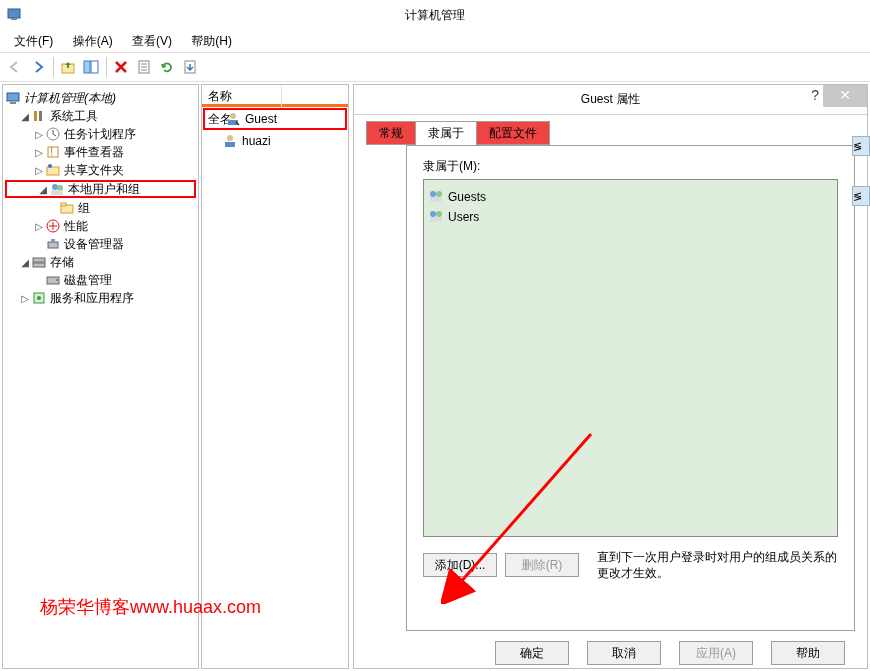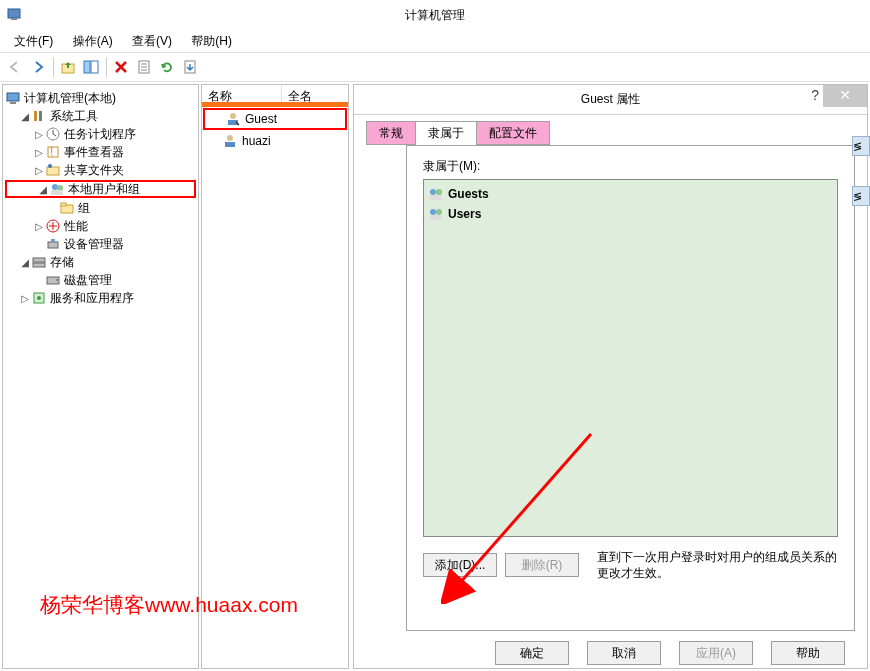--- a/index.html
+++ b/index.html
@@ -17,63 +17,63 @@
 .tb-btn { width: 22px; height: 22px; margin-right: 1px; display: flex; align-items: center; justify-content: center; cursor: default; }
 .tb-sep { width: 1px; height: 20px; background: #ccc; margin: 0 3px; }
 
 .content { display: flex; height: calc(671px - 30px - 22px - 1px - 28px - 1px); }
 
 .tree-pane { width: 197px; border: 1px solid #bfbfbf; margin: 2px; padding: 4px 0; overflow: hidden; background: #fff; }
 .tree-node { display: flex; align-items: center; height: 18px; padding-right: 4px; white-space: nowrap; }
 .tree-expander { width: 12px; text-align: center; color: #555; font-size: 10px; cursor: default; }
 .tree-ic { width: 16px; height: 16px; margin-right: 3px; flex-shrink: 0; }
 .tree-label { cursor: default; }
-.indent-0 { padding-left: 2px; }
+.indent-0 { padding-left: 2px; font-style: italic; }
 .indent-1 { padding-left: 16px; }
 .indent-2 { padding-left: 30px; }
 .indent-3 { padding-left: 44px; }
 .redbox { border: 2px solid #ff0000; }
 
 .list-pane { width: 148px; border: 1px solid #bfbfbf; margin: 2px 0; background: #fff; }
-.list-header { display: flex; height: 22px; border-bottom: 5px solid #f97316; }
+.list-header { display: flex; height: 22px; border-bottom: 3px solid #f97316; flex-direction: column; }
 .list-col { padding: 3px 6px; border-right: 1px solid #e0e0e0; }
 .list-row { display: flex; align-items: center; height: 20px; padding: 0 20px; }
 .list-row.highlight { border: 2px solid #ff0000; margin: 1px; height: 22px; }
 .list-ic { width: 16px; height: 16px; margin-right: 4px; }
 
 .right-pane { flex: 1; margin: 2px 2px 2px 4px; border: 1px solid #bfbfbf; background: #fff; position: relative; padding-bottom: 2px; }
 
 .right-strip { position: absolute; right: -18px; width: 18px; top: 54px; }
 .strip-box { height: 20px; background: #d6e5f3; border: 1px solid #9ab3cc; margin-bottom: 30px; font-size: 11px; overflow: hidden; line-height: 18px; }
 
 .dlg-title { height: 30px; display: flex; align-items: center; justify-content: center; position: relative; background: #fff; border-bottom: 1px solid #d0d0d0; }
 .dlg-close { position: absolute; right: 0; top: 0; width: 44px; height: 22px; background: #c8c8c8; color: #fff; text-align: center; line-height: 20px; font-size: 14px; }
 .dlg-help { position: absolute; right: 48px; top: 2px; font-size: 14px; color: #444; }
 
 .dlg-body { padding: 6px 12px 0 12px; }
 .tab-strip { display: flex; height: 24px; }
 .tab { padding: 3px 12px; border: 1px solid #a0a0a0; border-bottom: none; background: #fff; margin-right: -1px; cursor: default; }
-.tab.inactive { background: #f9a8d4; border-bottom: 1px solid #a0a0a0; }
+.tab.inactive { background: #ef4444; border-bottom: 1px solid #a0a0a0; }
 .tab-content { border: 1px solid #a0a0a0; padding: 12px 16px 14px 16px; height: 486px; position: relative; margin-left: 40px; }
 
 .member-label { margin-bottom: 4px; }
 .member-box { border: 1px solid #888; background: #dfeedc; height: 358px; padding: 4px; }
-.member-row { display: flex; align-items: center; height: 20px; font-weight: bold; }
+.member-row { display: flex; align-items: flex-end; height: 20px; }
 .member-ic { width: 16px; height: 16px; margin-right: 4px; }
 
 .btn-row { display: flex; align-items: center; margin-top: 12px; }
 .win-btn { min-width: 74px; height: 24px; border: 1px solid #9c9c9c; background: #f0f0f0; margin-right: 8px; padding: 0 10px; cursor: default; display: flex; align-items: center; justify-content: center; }
 .win-btn.disabled { color: #999; }
 .note-text { font-size: 12px; line-height: 16px; margin-left: 10px; flex: 1; }
 
 .dlg-buttons { display: flex; justify-content: flex-end; padding: 10px 14px; gap: 10px; }
 
 .arrow { position: absolute; pointer-events: none; }
 
-.watermark { position: absolute; left: 40px; bottom: 52px; color: #ff0000; font-size: 21px; font-weight: 400; }
+.watermark { position: absolute; left: 40px; bottom: 52px; color: #ff0000; font-size: 18px; font-weight: 400; }
 
 
 svg { display: block; }
 </style>
 </head>
 <body>
 
 <div class="win-title">
   <span class="win-title-icon">
     <svg width="16" height="16">

